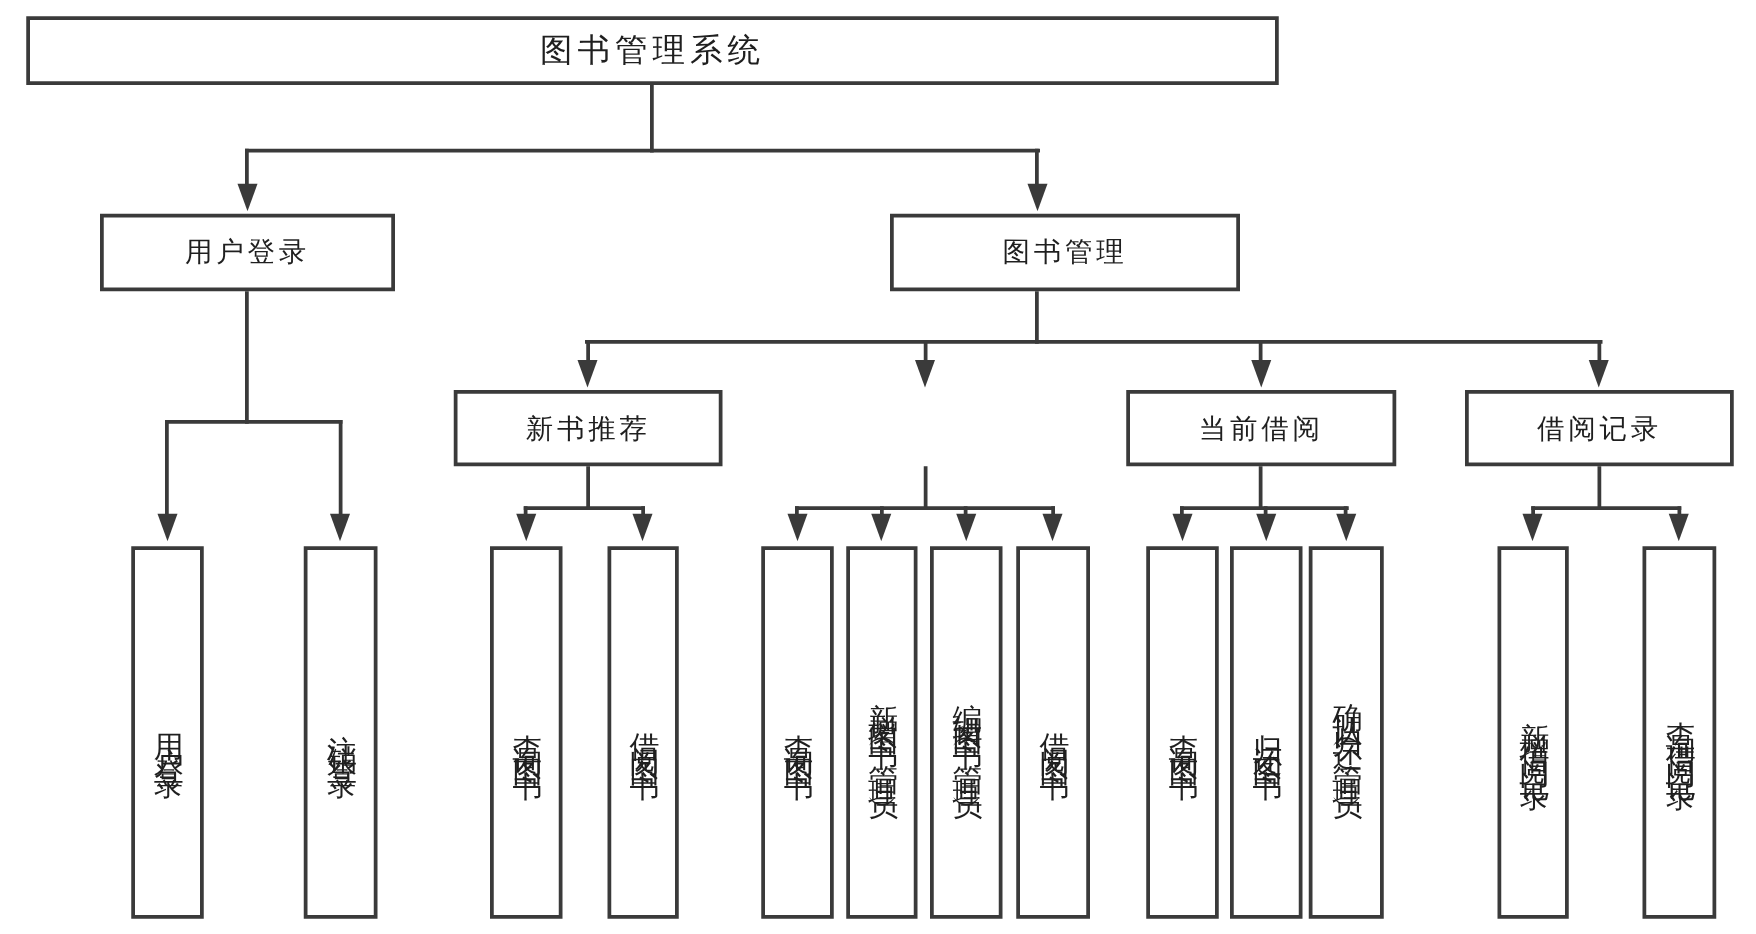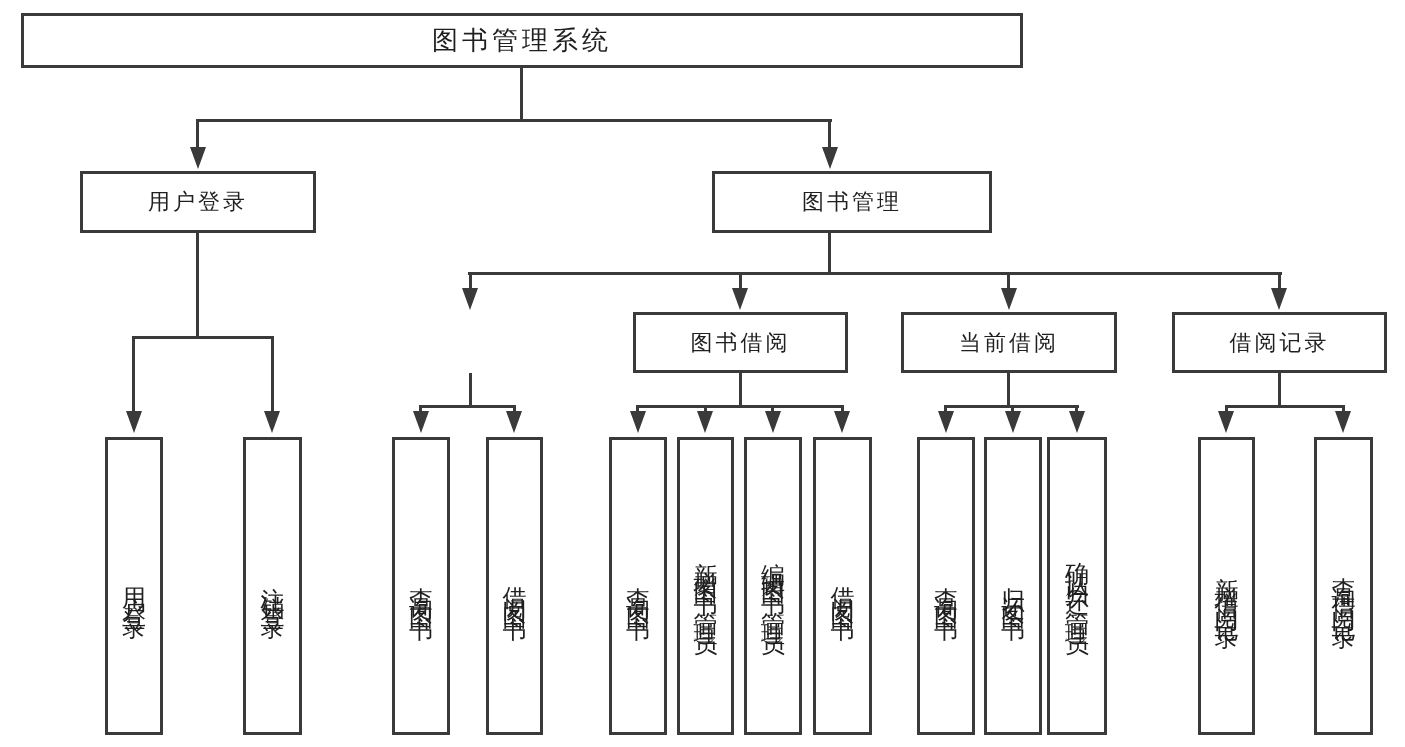--- a/index.html
+++ b/index.html
@@ -89,21 +89,21 @@
   <div class="line" style="left:468px; top:272px; width:814px; height:3px;"></div>
   <div class="line" style="left:469px; top:272px; width:3px; height:18px;"></div>
   <div class="arrow" style="left:462px; top:288px;"></div>
   <div class="line" style="left:739px; top:272px; width:3px; height:18px;"></div>
   <div class="arrow" style="left:732px; top:288px;"></div>
   <div class="line" style="left:1007px; top:272px; width:3px; height:18px;"></div>
   <div class="arrow" style="left:1001px; top:288px;"></div>
   <div class="line" style="left:1278px; top:272px; width:3px; height:18px;"></div>
   <div class="arrow" style="left:1271px; top:288px;"></div>
 
-  <div class="box h-box" style="left:633px; top:312px; width:215px; height:61px;">图书借阅</div>
+  <div class="box h-box" style="left:363px; top:312px; width:215px; height:61px;">新书推荐</div>
   <div class="box h-box" style="left:901px; top:312px; width:216px; height:61px;">当前借阅</div>
   <div class="box h-box" style="left:1172px; top:312px; width:215px; height:61px;">借阅记录</div>
 
   <div class="line" style="left:469px; top:373px; width:3px; height:35px;"></div>
   <div class="line" style="left:419px; top:405px; width:97px; height:3px;"></div>
   <div class="line" style="left:419px; top:405px; width:3px; height:9px;"></div>
   <div class="arrow" style="left:413px; top:411px;"></div>
   <div class="line" style="left:513px; top:405px; width:3px; height:9px;"></div>
   <div class="arrow" style="left:506px; top:411px;"></div>
 

